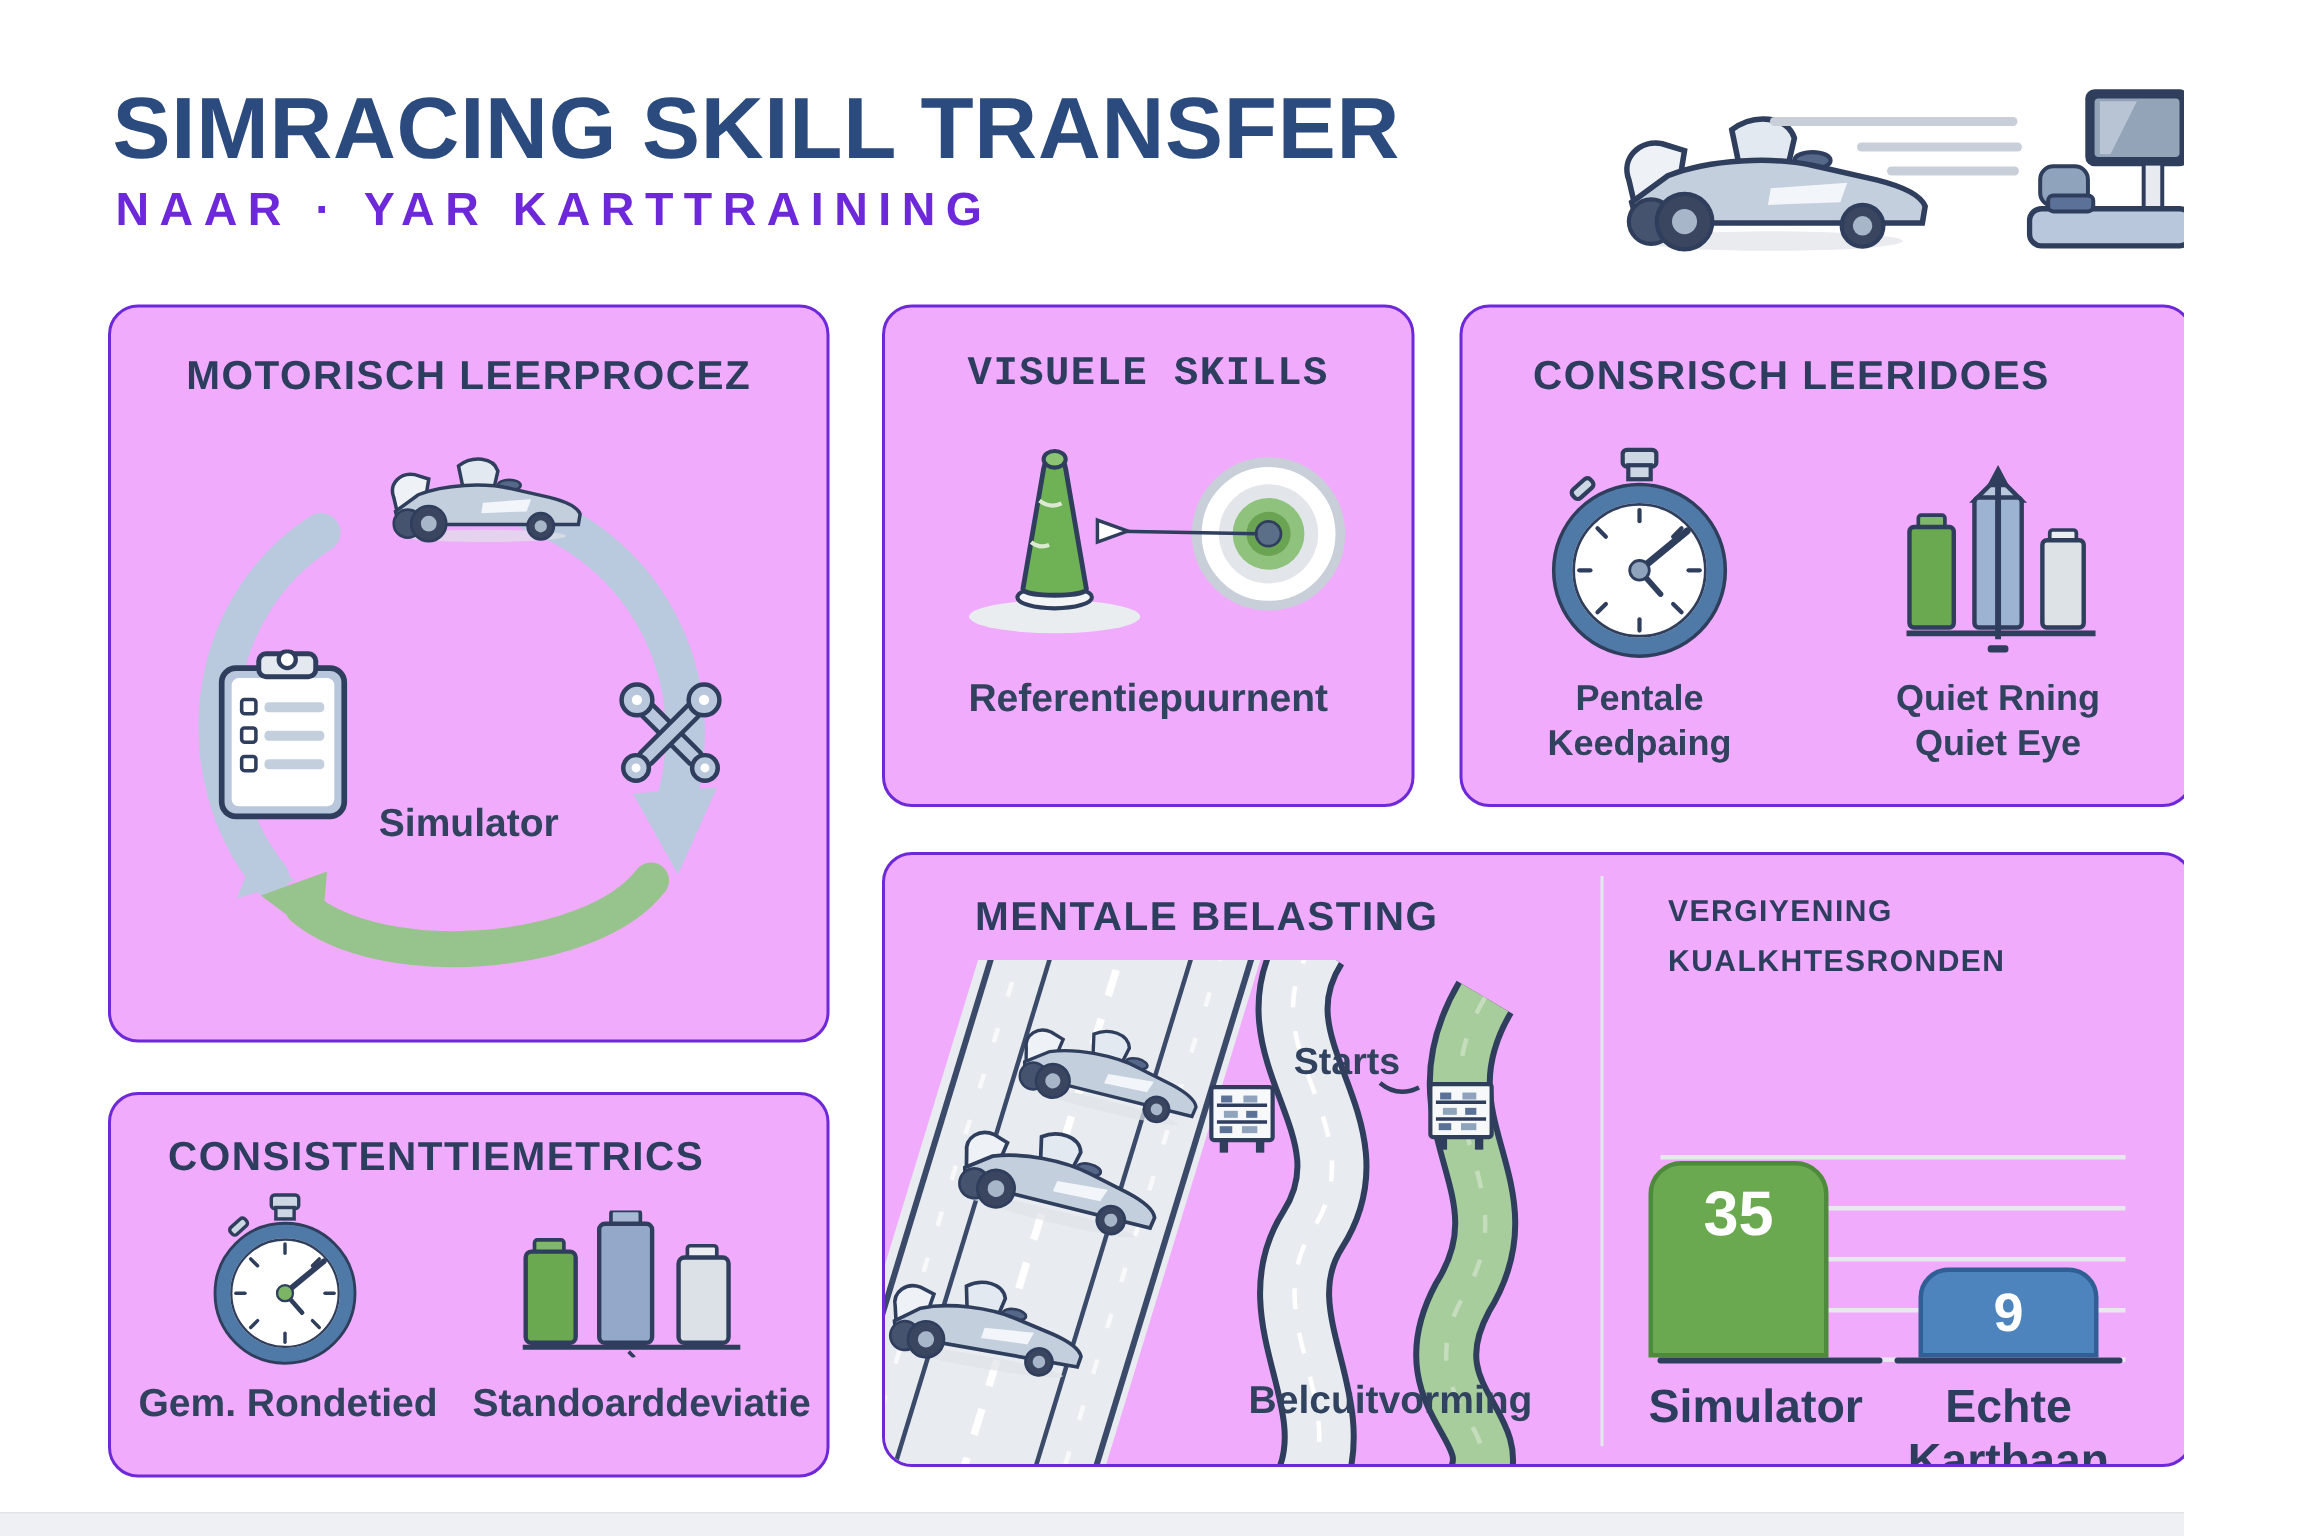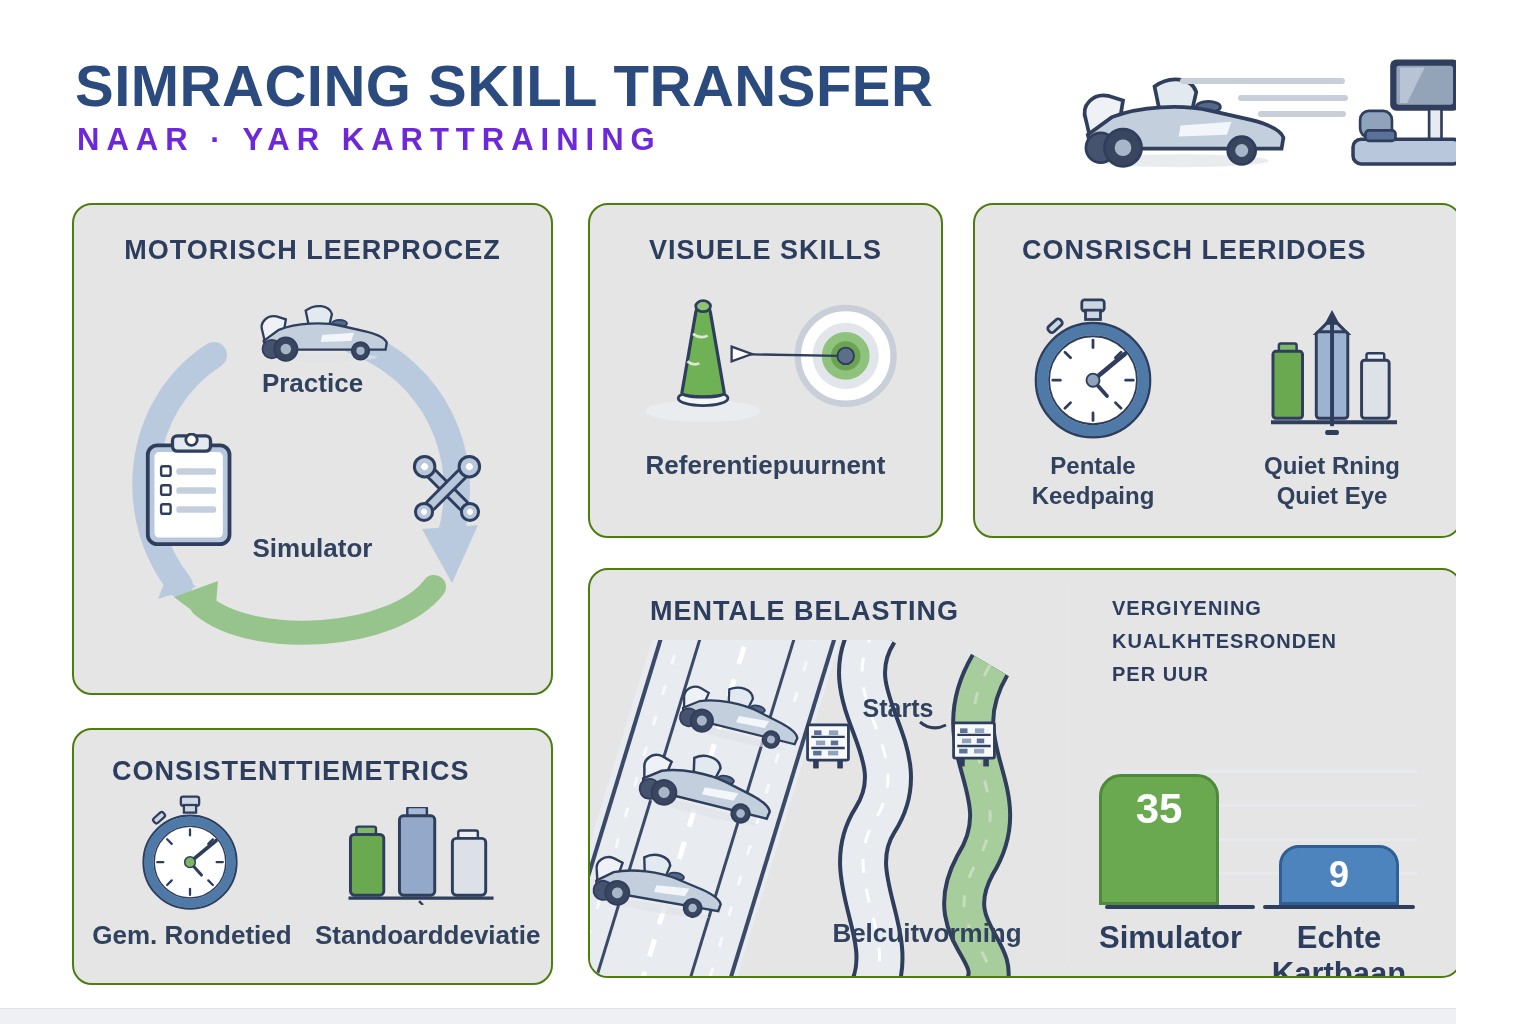--- a/index.html
+++ b/index.html
@@ -4,21 +4,21 @@
 <style>
   html,body{margin:0;padding:0;background:#ffffff;}
   .canvas{position:relative;width:1456px;height:1024px;background:#ffffff;overflow:hidden;
           font-family:"Liberation Sans",sans-serif;color:#2e3f60;}
   .abs{position:absolute;}
   
   .main-title{left:75px;top:52px;font-size:58px;font-weight:800;color:#2b4a7e;letter-spacing:.5px;}
   .sub-title{left:77px;top:122px;font-size:31px;font-weight:700;color:#6d28d9;letter-spacing:7px;}
   .speedline{position:absolute;height:6px;border-radius:3px;background:#c9cfd8;}
   
-  .card{position:absolute;background:#e5e5e5;border:2px solid #4d7c0f;border-radius:20px;overflow:hidden;box-sizing:border-box;}
+  .card{position:absolute;background:#f0abfc;border:2px solid #6d28d9;border-radius:20px;overflow:hidden;box-sizing:border-box;}
   .card-title{font-size:27px;font-weight:800;color:#2c3d5e;letter-spacing:1px;white-space:nowrap;}
   .caption{font-size:26px;font-weight:700;color:#31425f;}
   .caption2{font-size:24px;font-weight:700;color:#31425f;line-height:30px;text-align:center;}
   .center{text-align:center;}
   
   .gridline{position:absolute;height:3px;background:#e8e9ee;}
   .bar{position:absolute;box-sizing:border-box;text-align:center;color:#fff;font-weight:800;}
   .bar-green{background:#6ba950;border:3px solid #4e8a3c;border-radius:22px 22px 0 0;font-size:42px;padding-top:8px;}
   .bar-blue{background:#4e84bd;border:3px solid #2f5f94;border-radius:20px 20px 0 0;font-size:36px;padding-top:6px;}
   .baseline{position:absolute;height:4px;background:#2d3e5f;border-radius:2px;}
@@ -120,21 +120,20 @@
         <polygon points="320,242 376,238 350,296" fill="#b9cade"></polygon>
         <path d="M332,300 C292,352 152,362 100,318" fill="none" stroke="#97c48c" stroke-width="24" stroke-linecap="round"></path>
         <polygon points="116,294 112,340 72,310" fill="#97c48c"></polygon>
       </svg>
     </div>
     <div class="abs" style="left:178px;top:88px;width:140px;height:76px;">
       <svg viewBox="0 0 240 110" width="140" height="76">
           <use href="#sym-kart"></use>
         </svg>
     </div>
-    <div class="abs caption center" style="left:0;top:163px;width:100%;">Practice</div>
     <div class="abs" style="left:70px;top:228px;width:95px;height:116px;">
       <svg viewBox="0 0 100 120" width="95" height="116">
         <rect x="4" y="12" width="86" height="104" rx="10" fill="#b9c7dc" stroke="#2f3e5c" stroke-width="4"></rect>
         <rect x="11" y="19" width="72" height="90" rx="5" fill="#ffffff"></rect>
         <rect x="30" y="2" width="40" height="16" rx="5" fill="#e4e9f0" stroke="#2f3e5c" stroke-width="3.5"></rect>
         <circle cx="50" cy="6" r="6" fill="#ffffff" stroke="#2f3e5c" stroke-width="3"></circle>
         <g stroke="#2f3e5c" stroke-width="2.5" fill="#ffffff">
           <rect x="18" y="34" width="10" height="10" rx="2"></rect>
             <rect x="18" y="54" width="10" height="10" rx="2"></rect>
             <rect x="18" y="74" width="10" height="10" rx="2"></rect>
@@ -161,21 +160,21 @@
             <circle cx="55" cy="18" r="4" fill="#ffffff"></circle>
           <circle cx="55" cy="93" r="10" fill="#b9c7dc" stroke="#2f3e5c" stroke-width="3.5"></circle>
             <circle cx="55" cy="93" r="3.5" fill="#ffffff"></circle>
         </g>
       </svg>
     </div>
     <div class="abs caption center" style="left:0;top:328px;width:100%;">Simulator</div>
   </div>
 
   <div class="card" style="left:588px;top:203px;width:355px;height:335px;">
-    <div class="abs card-title center" style="left:0;top:30px;width:100%;">VISUELE SKILLS</div>
+    <div class="abs card-title center" style="left:0;top:30px;width:100%;font-family:Liberation Mono, monospace;">VISUELE SKILLS</div>
     <div class="abs" style="left:35px;top:92px;width:285px;height:138px;">
       <svg viewBox="0 0 290 150" width="285" height="138">
         <ellipse cx="75" cy="124" rx="62" ry="12" fill="#e9edf0"></ellipse>
         <ellipse cx="75" cy="110" rx="27" ry="8" fill="#f2f4f6" stroke="#2f3e5c" stroke-width="3"></ellipse>
         <path d="M75,8 C79,8 82,11 83,17 L98,104 C98,110 52,110 52,104 L67,17 C68,11 71,8 75,8 Z" fill="#6fb155" stroke="#2f3e5c" stroke-width="3.5"></path>
         <ellipse cx="75" cy="10" rx="8" ry="6" fill="#8cc472" stroke="#2f3e5c" stroke-width="3"></ellipse>
         <path d="M64,40 q8,6 16,2 M58,70 q6,5 13,2" stroke="#dcead2" stroke-width="3" fill="none"></path>
         <circle cx="230" cy="64" r="52" fill="#ffffff" stroke="#c9cfd8" stroke-width="7"></circle>
         <circle cx="230" cy="64" r="36" fill="#e2e6ea"></circle>
         <circle cx="230" cy="64" r="26" fill="#8fc27c"></circle>
@@ -285,21 +284,20 @@
       <svg viewBox="0 0 50 56" width="48" height="52">
           <use href="#sym-billboard"></use>
         </svg>
     </div>
     <div class="abs caption" style="left:248px;top:124px;width:120px;text-align:center;font-size:25px;">Starts</div>
     <div class="abs caption center" style="left:227px;top:348px;width:220px;">Belcuitvorming</div>
 
     <div class="abs" style="left:522px;top:22px;font-size:20px;font-weight:800;color:#2c3d5e;letter-spacing:1px;line-height:33px;">
       <div>VERGIYENING</div>
       <div>KUALKHTESRONDEN</div>
-      <div>PER UUR</div>
     </div>
 
     <div>
       <div class="gridline" style="left:517px;top:200px;width:310px;"></div>
       <div class="gridline" style="left:517px;top:234px;width:310px;"></div>
       <div class="gridline" style="left:517px;top:268px;width:310px;"></div>
       <div class="gridline" style="left:517px;top:302px;width:310px;"></div>
       <div class="gridline" style="left:517px;top:335px;width:310px;"></div>
       <div class="bar bar-green" style="left:509px;top:204px;width:120px;height:131px;">
         <span>35</span>

